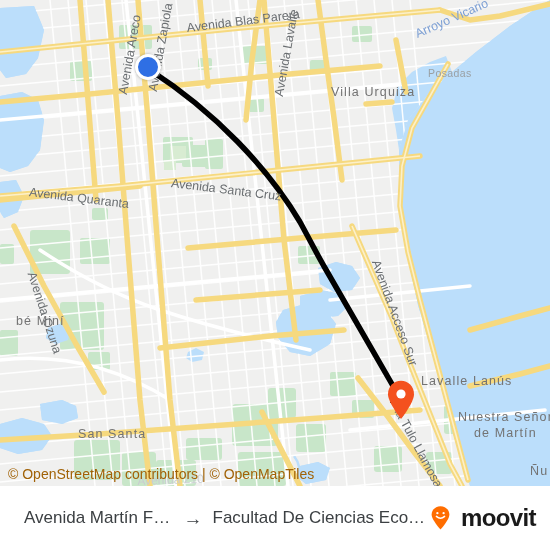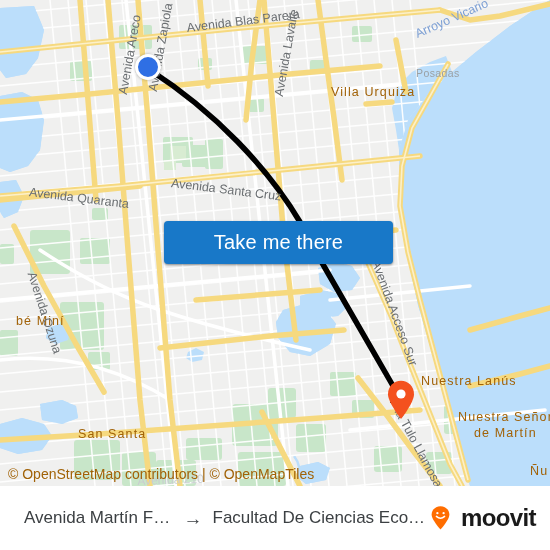--- a/index.html
+++ b/index.html
@@ -17,21 +17,21 @@
 
   
   .maplabel{
     position:absolute;
     font-family:"Liberation Sans","DejaVu Sans",sans-serif;
     white-space:nowrap;
     pointer-events:none;
     -webkit-font-smoothing:antialiased;
   }
   .lbl-street{font-size:12.5px;color:#6b6f72;font-weight:400;}
-  .lbl-place{font-size:12.5px;color:#a16207;letter-spacing:1.1px;font-weight:400;}
+  .lbl-place{font-size:12.5px;color:#737373;letter-spacing:1.1px;font-weight:400;}
   .lbl-place-sm{font-size:10.5px;color:#9aa0a4;letter-spacing:.4px;font-weight:400;}
   .lbl-water{font-size:12.5px;color:#7c9fd4;font-weight:400;}
   .lbl-muted{font-size:12px;color:#c9cdd0;font-weight:400;}
 
   
   .origin-dot{
     position:absolute;width:26px;height:26px;border-radius:50%;
     background:#2f6fe4;border:3px solid #ffffff;
     box-shadow:0 0 3px rgba(0,0,0,.30);
     box-sizing:border-box;
@@ -292,52 +292,49 @@
         <path d="M150,70 C215,112 268,168 300,222 C312,244 318,256 325,268
                  L400,398" fill="none" stroke="#000000" stroke-width="5.5" stroke-linecap="round" stroke-linejoin="round"></path>
 
         <path d="M392,392 L401,401 L390,403 Z" fill="#000000"></path>
       </g>
     </svg>
 
     <div id="labels">
         <div class="maplabel lbl-street" style="left: 186px; top: 21px; transform-origin: left top; transform: rotate(-7deg);">Avenida Blas Parera</div>
         <div class="maplabel lbl-water" style="left: 413px; top: 28px; transform-origin: left top; transform: rotate(-24deg);">Arroyo Vicario</div>
-        <div class="maplabel lbl-place-sm" style="left: 416px; top: 67px; transform-origin: left top;">Posadas</div>
+        <div class="maplabel lbl-place-sm" style="left: 428px; top: 67px; transform-origin: left top;">Posadas</div>
         <div class="maplabel lbl-place" style="left: 331px; top: 85px; transform-origin: left top;">Villa Urquiza</div>
         <div class="maplabel lbl-street" style="left: 116px; top: 93px; transform-origin: left top; transform: rotate(-80deg);">Avenida Areco</div>
         <div class="maplabel lbl-street" style="left: 146px; top: 90px; transform-origin: left top; transform: rotate(-80deg);">Avenida Zapiola</div>
         <div class="maplabel lbl-street" style="left: 272px; top: 95px; transform-origin: left top; transform: rotate(-80deg);">Avenida Lavalle</div>
         <div class="maplabel lbl-street" style="left: 172px; top: 176px; transform-origin: left top; transform: rotate(7deg);">Avenida Santa Cruz</div>
         <div class="maplabel lbl-street" style="left: 30px; top: 185px; transform-origin: left top; transform: rotate(7deg);">Avenida Quaranta</div>
         <div class="maplabel lbl-place" style="left: 16px; top: 266px; transform-origin: left top; margin-top: 48px;">bé Miní</div>
         <div class="maplabel lbl-street" style="left: 38px; top: 270px; transform-origin: left top; transform: rotate(72deg);">Avenida Ozuna</div>
         <div class="maplabel lbl-street" style="left: 382px; top: 258px; transform-origin: left top; transform: rotate(70deg);">Avenida Acceso Sur</div>
         <div class="maplabel lbl-place" style="left: 78px; top: 427px; transform-origin: left top;">San Santa</div>
-        <div class="maplabel lbl-place" style="left: 421px; top: 374px; transform-origin: left top;">Nuestra Lanús</div>
+        <div class="maplabel lbl-place" style="left: 421px; top: 374px; transform-origin: left top;">Lavalle Lanús</div>
         <div class="maplabel lbl-place" style="left: 458px; top: 410px; transform-origin: left top;">Nuestra Señora</div>
         <div class="maplabel lbl-place" style="left: 474px; top: 426px; transform-origin: left top;">de Martín</div>
         <div class="maplabel lbl-street" style="left: 404px; top: 406px; transform-origin: left top; transform: rotate(62deg);">la Tulo Llamosas</div>
         <div class="maplabel lbl-place" style="left: 530px; top: 464px; transform-origin: left top;">Ñu</div>
         <div class="maplabel lbl-muted" style="left: 137px; top: 474px; transform-origin: left top; transform: rotate(-2deg);">Avenida 210</div>
       </div>
 
     <div class="origin-dot" style="left:135px;top:54px;"></div>
 
     <div class="dest-pin" style="left:386px;top:380px;">
       <svg width="30" height="40" viewBox="0 0 30 40">
         <path d="M15,39 C15,39 28,22.5 28,14.2 C28,6.4 22.2,0.8 15,0.8
                  C7.8,0.8 2,6.4 2,14.2 C2,22.5 15,39 15,39 Z" fill="#f4511e"></path>
         <circle cx="15" cy="14" r="4.6" fill="#ffffff"></circle>
       </svg>
     </div>
 
-    <button class="cta">
-      <span>Take me there</span>
-    </button>
 
     <div class="attrib">© OpenStreetMap contributors | © OpenMapTiles</div>
   </div>
 
   <div class="footer">
     <div class="footer-route">
       <span class="fr-from">Avenida Martín Fie...</span>
       <span class="fr-arrow">→</span>
       <span class="fr-to">Facultad De Ciencias Econó...</span>
     </div>

